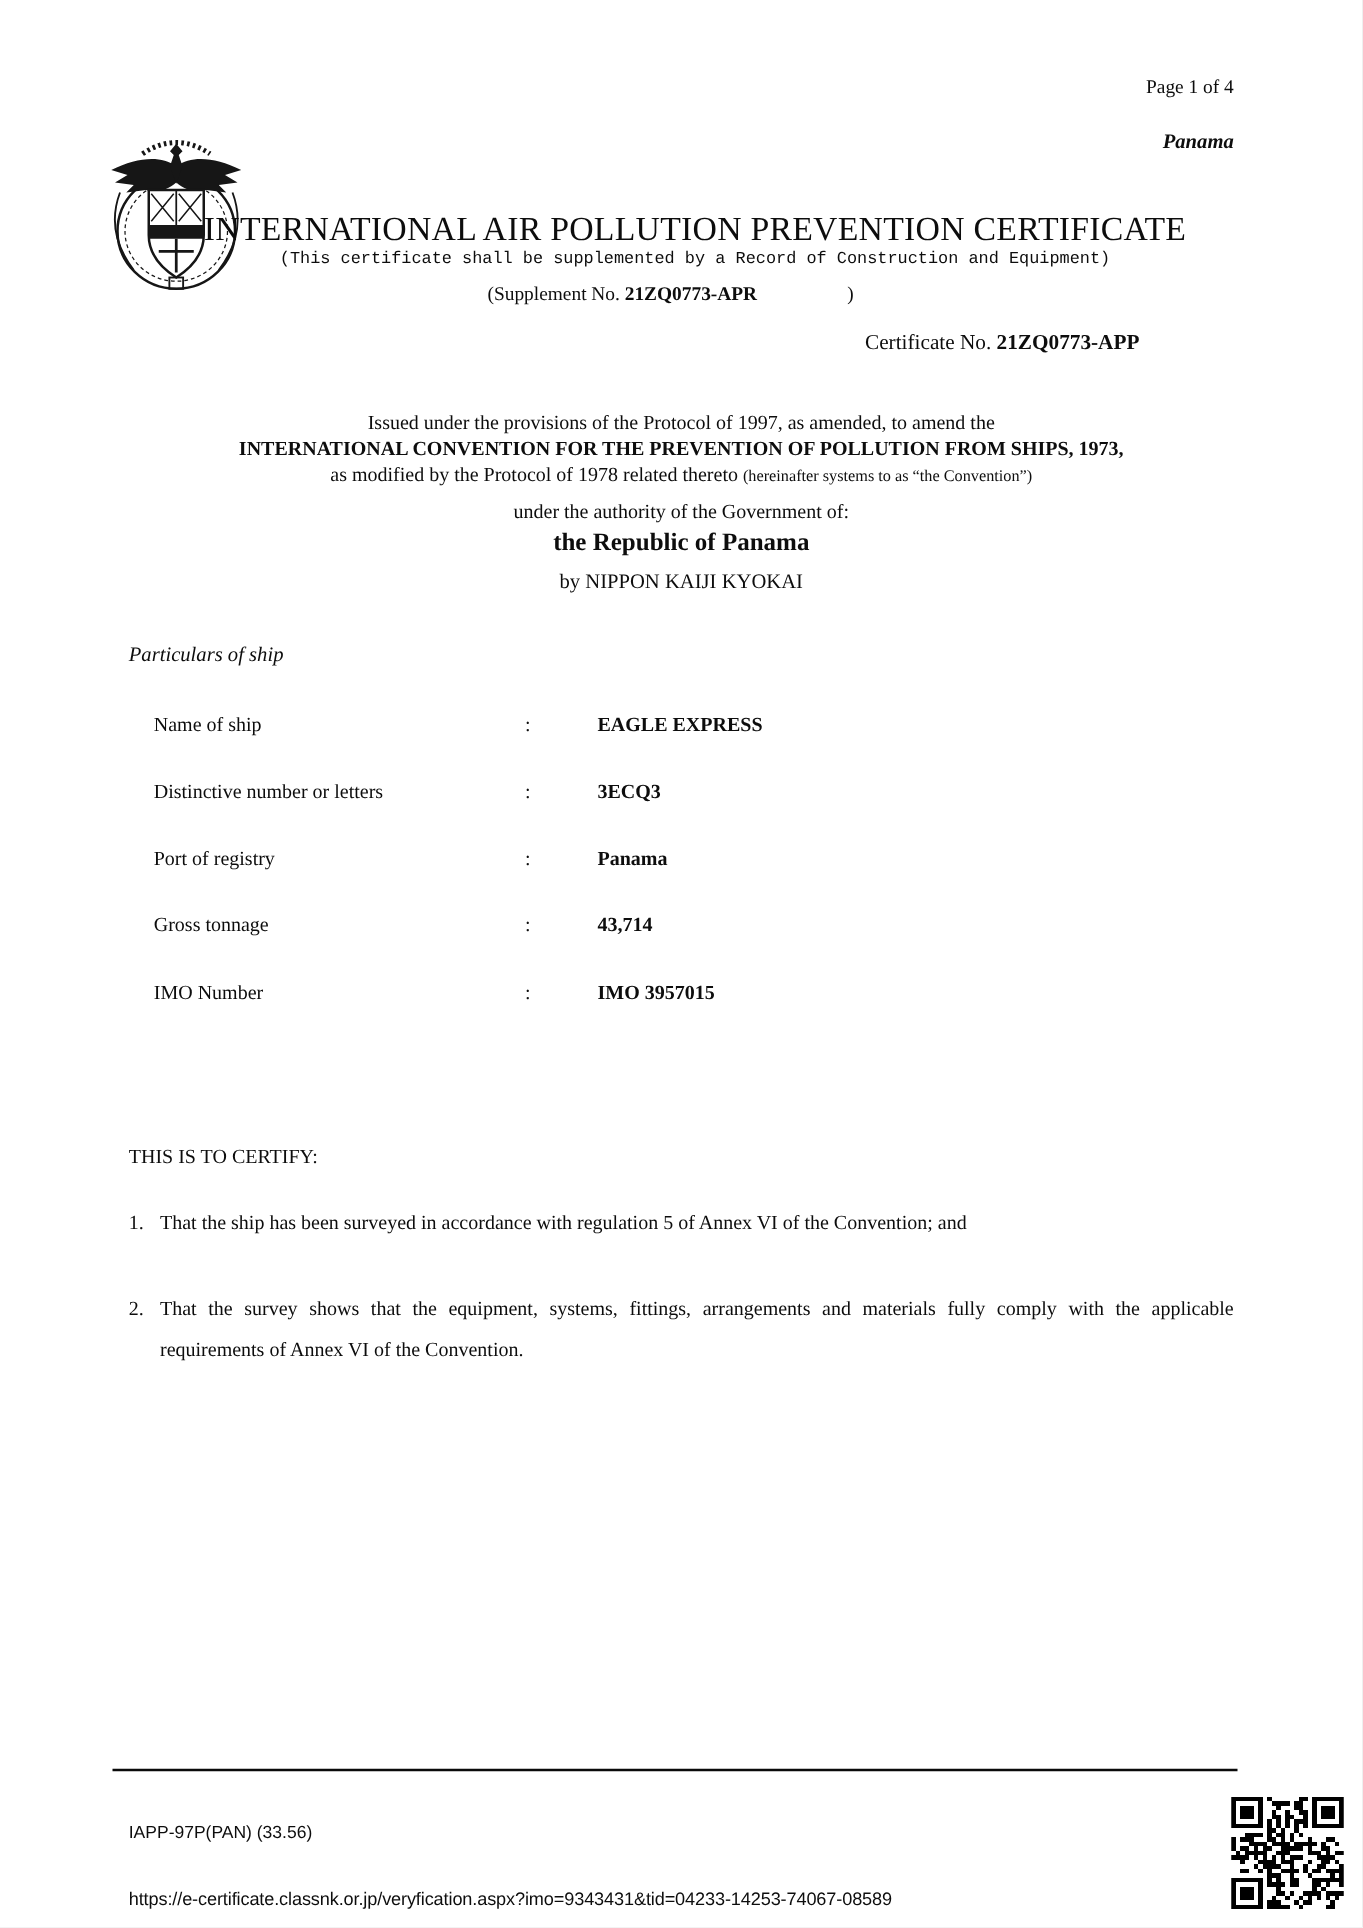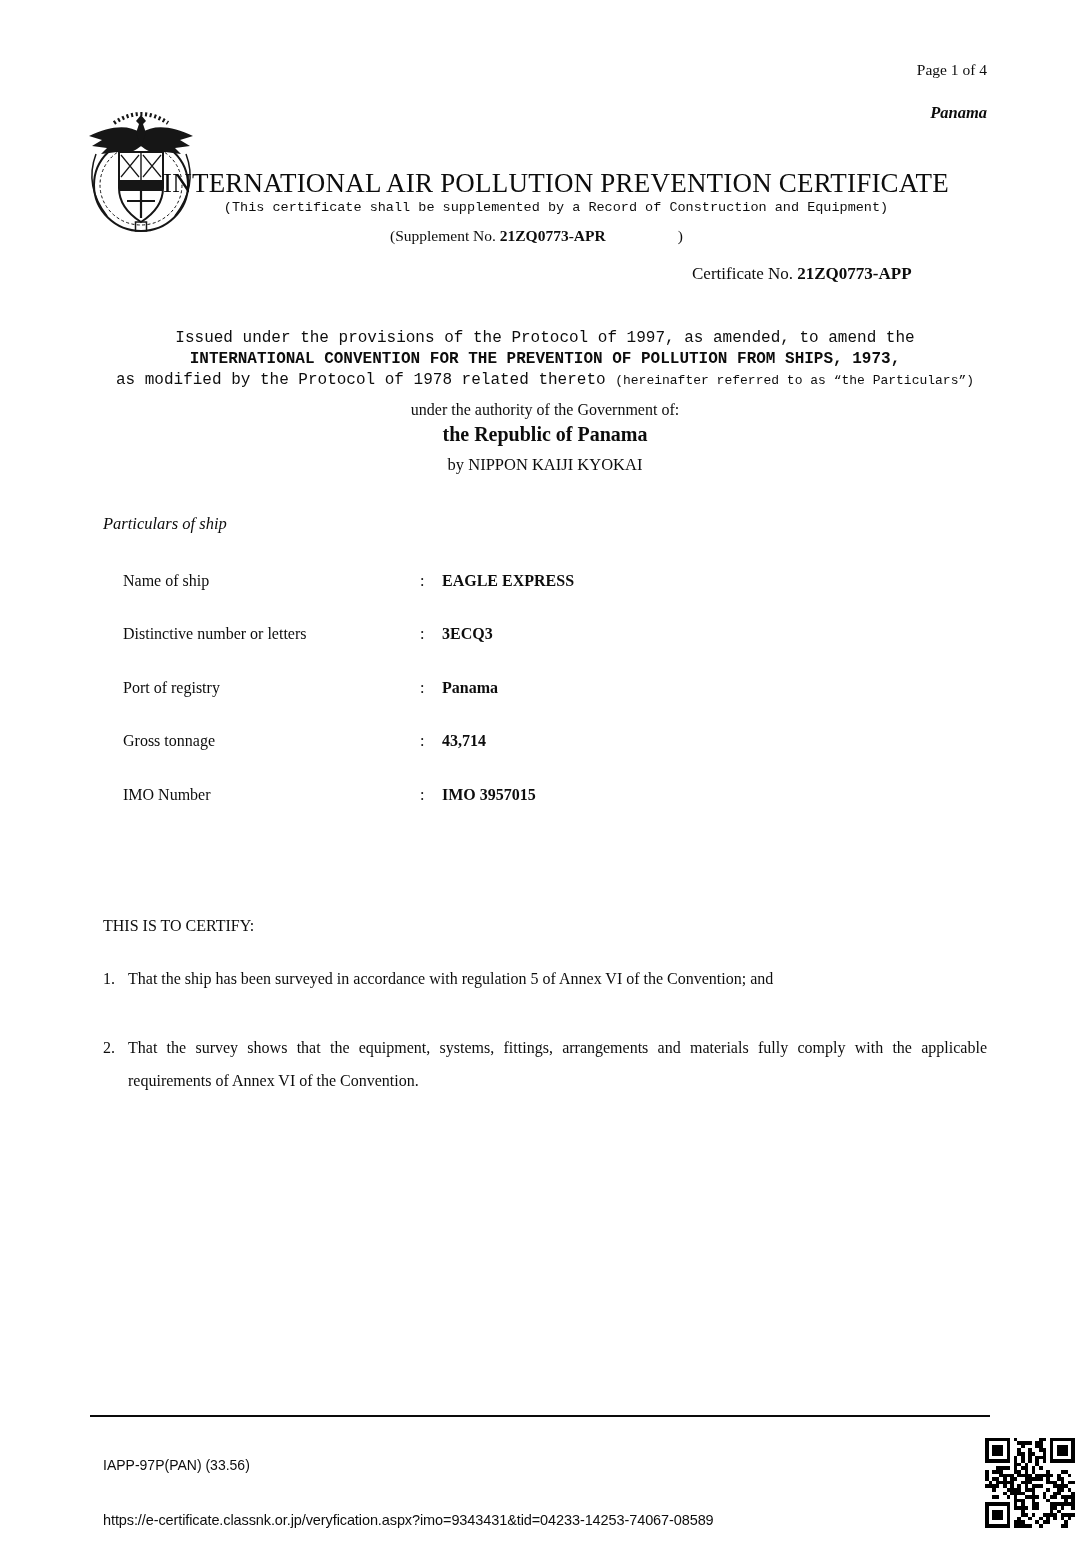--- a/index.html
+++ b/index.html
@@ -23,36 +23,36 @@
   .emblem svg { width: 100%; height: 100%; }
 
   .cert-title { left: 0; right: 0; top: 168px; padding-left: 22px; text-align: center; font-size: 27px; letter-spacing: 0.2px; white-space: nowrap; }
   .cert-subtitle { left: 0; right: 0; top: 200px; padding-left: 22px; text-align: center; font-size: 13.5px; font-family: Liberation Mono, monospace; }
 
   .supplement-line { left: 390px; top: 227px; font-size: 15.5px; white-space: nowrap; }
   .supplement-line .close-paren { margin-left: 72px; }
   .cert-no-line { left: 692px; top: 264px; font-size: 17px; white-space: nowrap; }
   b, .bold { font-weight: bold; }
 
-  .preamble { left: 0; right: 0; top: 328px; text-align: center; font-size: 16px; line-height: 21px; font-family: Liberation Mono, monospace; }
+  .preamble { left: 0; right: 0; top: 328px; text-align: center; font-size: 16px; line-height: 21px; }
   .preamble .smallparen { font-size: 13px; }
   .authority-line { left: 0; right: 0; top: 401px; text-align: center; font-size: 16px; }
   .government-name { left: 0; right: 0; top: 423px; text-align: center; font-size: 20px; font-weight: bold; }
   .issuing-society { left: 0; right: 0; top: 455px; text-align: center; font-size: 16.5px; }
 
   .particulars-heading { left: 103px; top: 514px; font-size: 16.5px; font-style: italic; }
   .particular-row {
     position: absolute;
     left: 123px;
     display: grid;
     grid-template-columns: 297px 22px auto;
     font-size: 16px;
     white-space: nowrap;
   }
-  .particular-row .value { font-weight: bold; }
+  .particular-row .value { font-weight: bold; margin-left: 36px; }
 
   .certify-heading { left: 103px; top: 917px; font-size: 16px; }
   .certify-item { position: absolute; left: 103px; width: 884px; display: flex; font-size: 16px; line-height: 22px; }
   .certify-item .num { width: 25px; flex: 0 0 25px; }
   .certify-item .txt { flex: 1; }
   .certify-item.justified { line-height: 33px; }
   .certify-item.justified .txt { text-align: justify; }
 
   .divider { left: 90px; top: 1415px; width: 900px; height: 2px; background: #0a0a0a; }
 
@@ -100,21 +100,21 @@
   <div class="abs cert-title">INTERNATIONAL AIR POLLUTION PREVENTION CERTIFICATE</div>
   <div class="abs cert-subtitle">(This certificate shall be supplemented by a Record of Construction and Equipment)</div>
 
   <div class="abs supplement-line"><span>(Supplement No. </span><b>21ZQ0773-APR</b><span class="close-paren">)</span></div>
 
   <div class="abs cert-no-line"><span>Certificate No. </span><b>21ZQ0773-APP</b></div>
 
   <div class="abs preamble">
     <div>Issued under the provisions of the Protocol of 1997, as amended, to amend the</div>
     <div class="bold">INTERNATIONAL CONVENTION FOR THE PREVENTION OF POLLUTION FROM SHIPS, 1973,</div>
-    <div><span>as modified by the Protocol of 1978 related thereto </span><span class="smallparen">(hereinafter referred to as “the Particulars”)</span></div>
+    <div><span>as modified by the Protocol of 1978 related thereto </span><span class="smallparen">(hereinafter systems to as “the Convention”)</span></div>
   </div>
 
   <div class="abs authority-line">under the authority of the Government of:</div>
   <div class="abs issuing-society">by NIPPON KAIJI KYOKAI</div>
   <div class="abs government-name">the Republic of Panama</div>
 
   <div class="abs particulars-heading">Particulars of ship</div>
 
   <div class="particular-row" style="top:572px">
     <span class="label">Name of ship</span>

